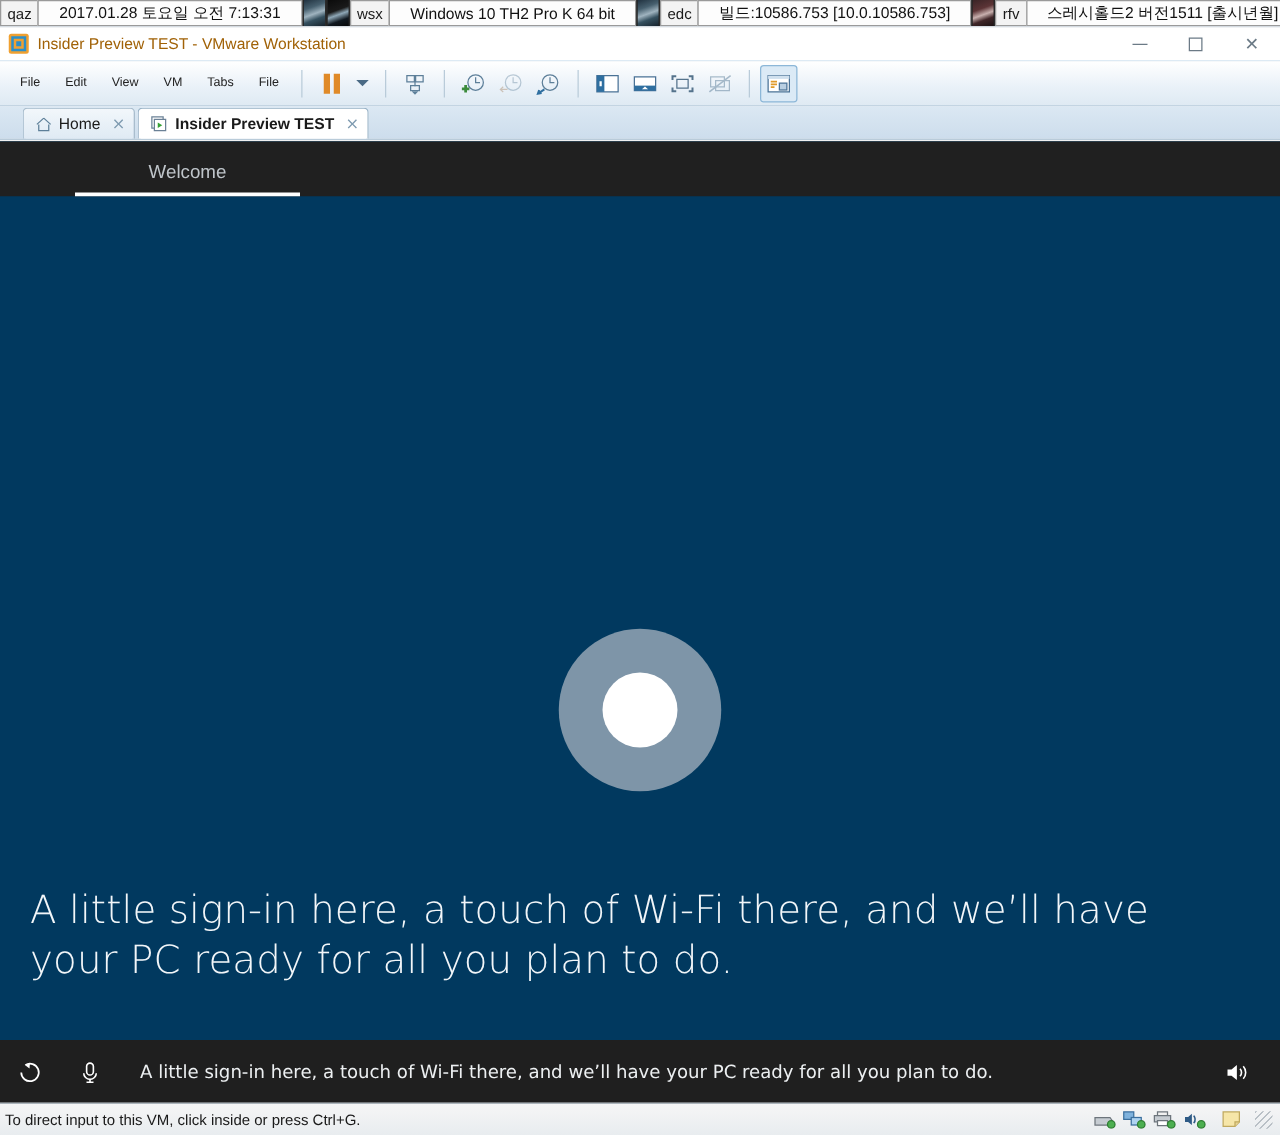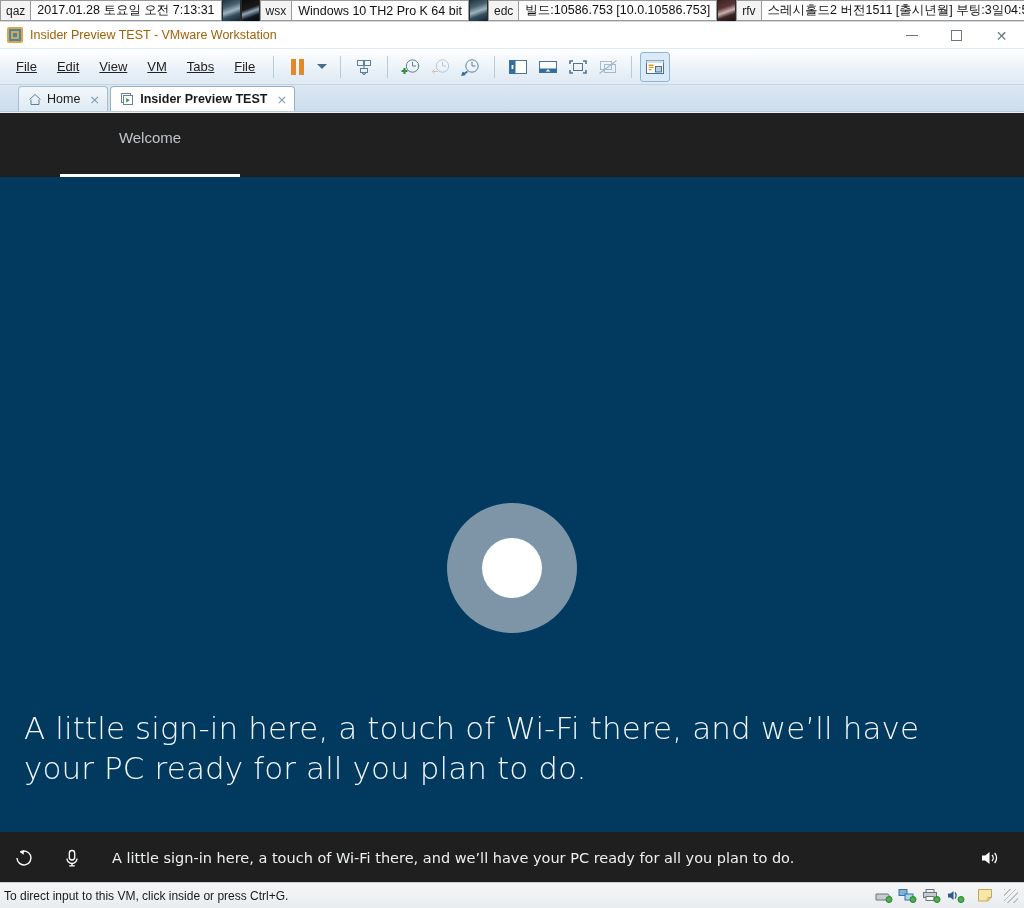--- a/index.html
+++ b/index.html
@@ -25,21 +25,21 @@
     background: #f3f3f3; color: #1a1a1a;
     border: 1px solid #9a9a9a; border-right: none;
     display: flex; align-items: center;
     padding: 0 5px; white-space: nowrap;
     font-size: 12px;
   }
   .tb-val {
     background: #fdfdfd; color: #111;
     border: 1px solid #9a9a9a;
     display: flex; align-items: center;
-    padding: 0 6px; white-space: nowrap;
+    padding: 0 16px; white-space: nowrap;
     font-size: 12.5px;
   }
   .tb-thumb {
     width: 19px; height: 21px;
     background: linear-gradient(160deg,#20313f 0%,#47606f 30%,#9fb3bf 52%,#35505f 70%,#16212b 100%);
     border-left: 1px solid #2a2a2a; border-right: 1px solid #2a2a2a;
     flex: none;
   }
   .tb-thumb.dark {
     background: linear-gradient(160deg,#0b0b0b 0%,#1a1a1a 40%,#8ea7b6 55%,#101820 75%,#070707 100%);
@@ -88,23 +88,23 @@
 
   
   #menustrip {
     height: 36px;
     background: linear-gradient(#ffffff, #e9f1f8 60%, #dfeaf3);
     border-bottom: 1px solid #c3d4e2;
     display: flex; align-items: center;
     padding-left: 6px;
   }
   .menu-item {
-    font-size: 13px; color: #222;
+    font-size: 10px; color: #222;
     padding: 4px 9px; margin: 12px 1px;
-    border-radius: 2px; white-space: nowrap; text-decoration: underline;
+    border-radius: 2px; white-space: nowrap;
   }
   .tsep { width: 1px; height: 22px; background: #b9cbd9; margin: 0 8px; }
 
   .tool-btn {
     width: 30px; height: 30px;
     display: flex; align-items: center; justify-content: center;
     border-radius: 3px; position: relative;
   }
   .tool-btn.active { background: #dbeaf6; border: 1px solid #8cb7d8; }
 
@@ -146,21 +146,21 @@
   .vmtab .tabicon { margin-right: 5px; display:flex; }
 
   
   #vmscreen {
     position: absolute; top: 91px; left: 0;
     width: 1024px; height: 770px;
     background: #01395f;
     overflow: hidden;
   }
   #oobe-header {
-    height: 64px;
+    height: 44px;
     background: #202020;
     position: relative;
     display: flex; align-items: center;
   }
   #oobe-tab {
     position: absolute;
     left: 60px; top: 0;
     width: 180px; height: 48px;
     display: flex; align-items: center; justify-content: center;
     color: #bfc5ca; font-size: 15px;

